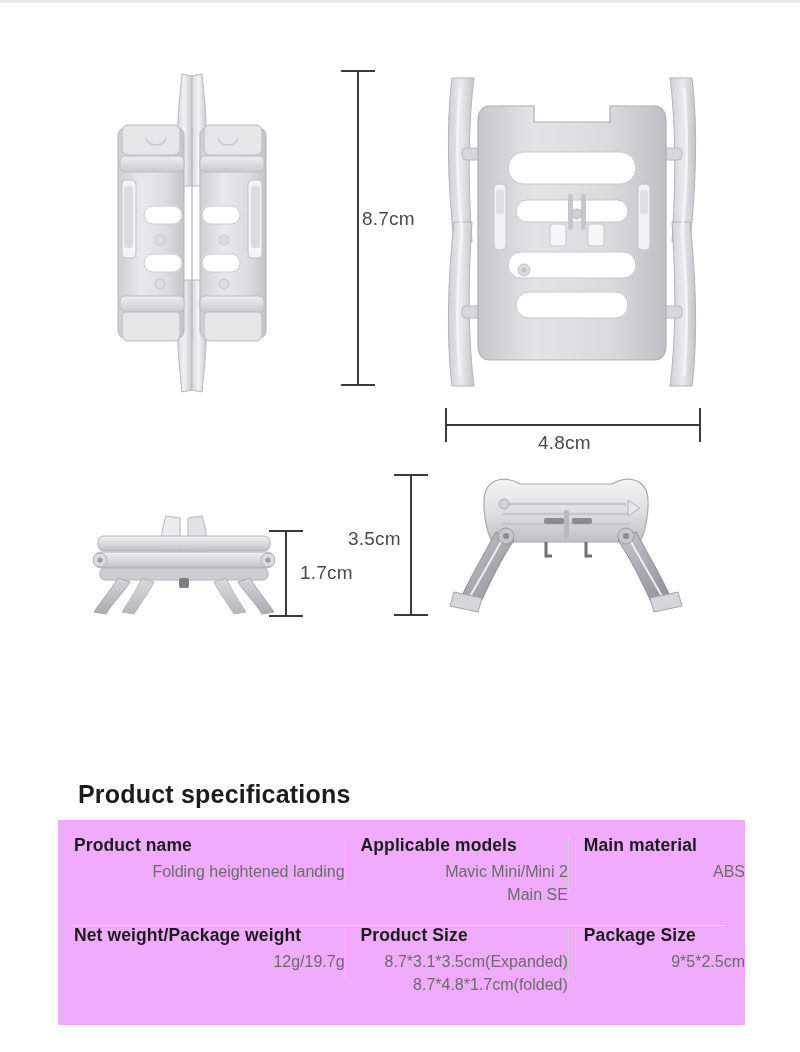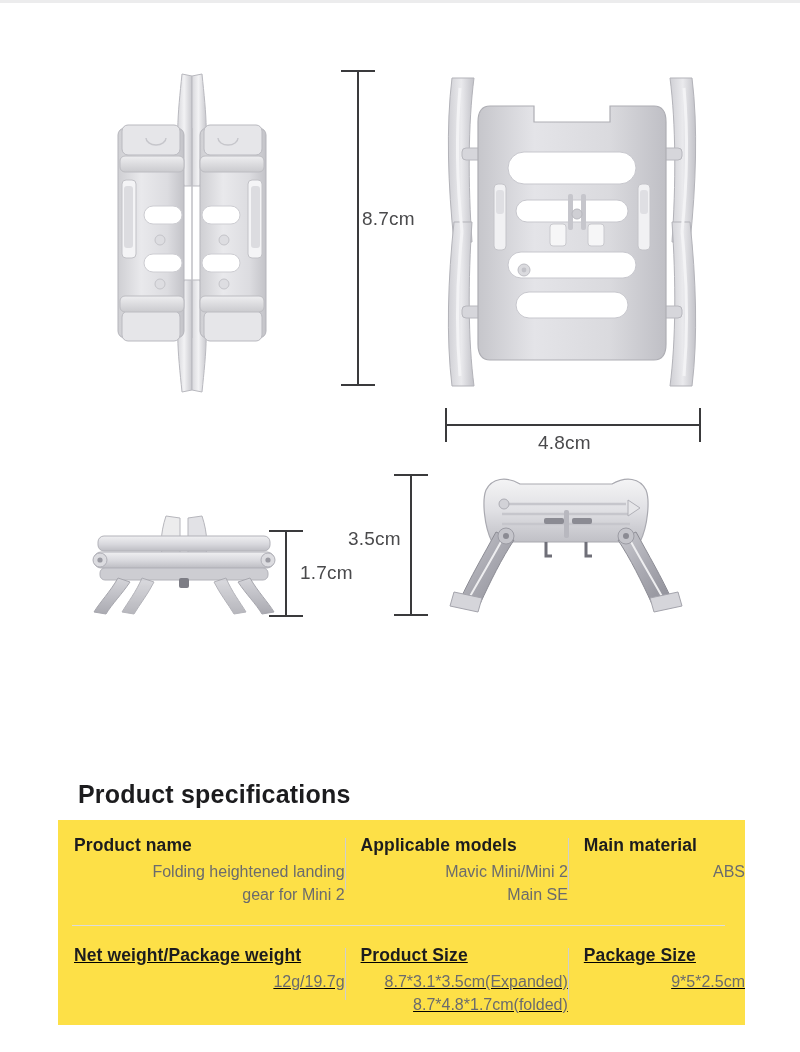--- a/index.html
+++ b/index.html
@@ -65,25 +65,25 @@
     left: 78px; top: 780px;
     font-size: 25px;
     font-weight: bold;
     color: #1c1c1e;
     letter-spacing: .2px;
   }
   .spec-panel {
     position: absolute;
     left: 58px; top: 820px;
     width: 687px; height: 205px;
-    background: #fde047;
+    background: #f0abfc;
   }
   .spec-row { position: absolute; left: 0; width: 100%; display: flex; }
   .spec-row.r1 { top: 14px; }
-  .spec-row.r2 { top: 124px; text-decoration: underline; }
+  .spec-row.r2 { top: 104px; }
   .row-divider {
     position: absolute;
     left: 14px; top: 105px;
     width: 653px; height: 1px;
     background: #dcdcdc;
   }
   .cell { position: relative; box-sizing: border-box; padding: 0 0 0 16px; }
   .cell.c1 { width: 298px; }
   .cell.c2 { width: 232px; }
   .cell.c3 { width: 184px; }
@@ -344,21 +344,20 @@
 
 <div class="spec-panel">
 
   <div class="row-divider"></div>
 
   <div class="spec-row r1">
     <div class="cell c1">
       <div class="hd">Product name</div>
       <div class="val">
         <div>Folding heightened landing</div>
-        <div>gear for Mini 2</div>
       </div>
     </div>
     <div class="cell c2 sep">
       <div class="hd">Applicable models</div>
       <div class="val">
         <div>Mavic Mini/Mini 2</div>
         <div>Main SE</div>
       </div>
     </div>
     <div class="cell c3 sep">

